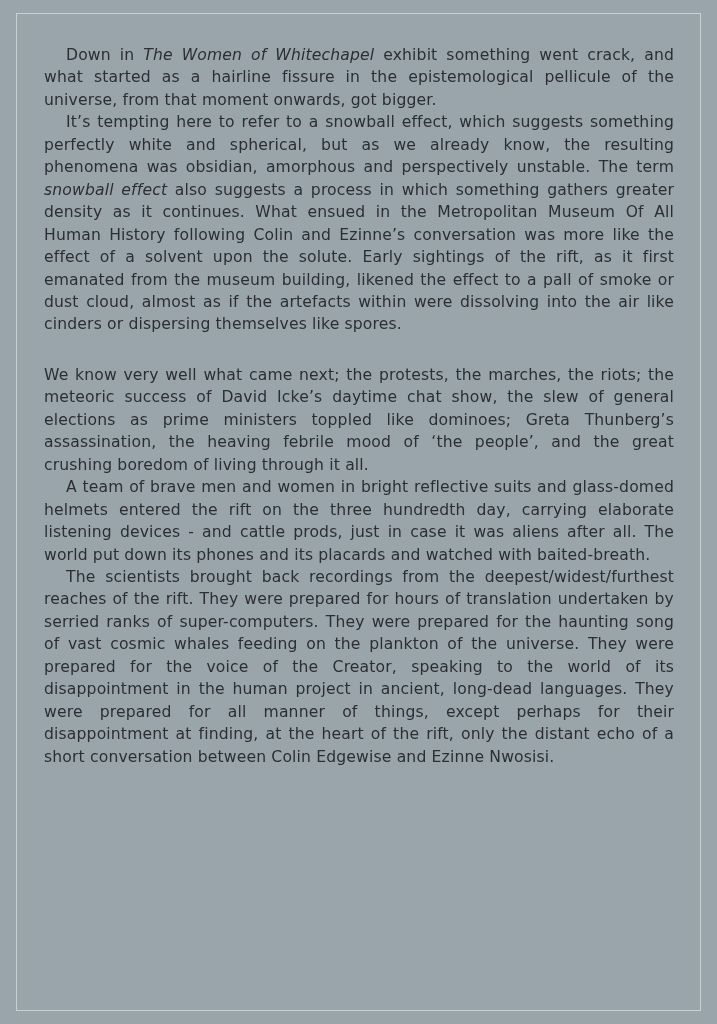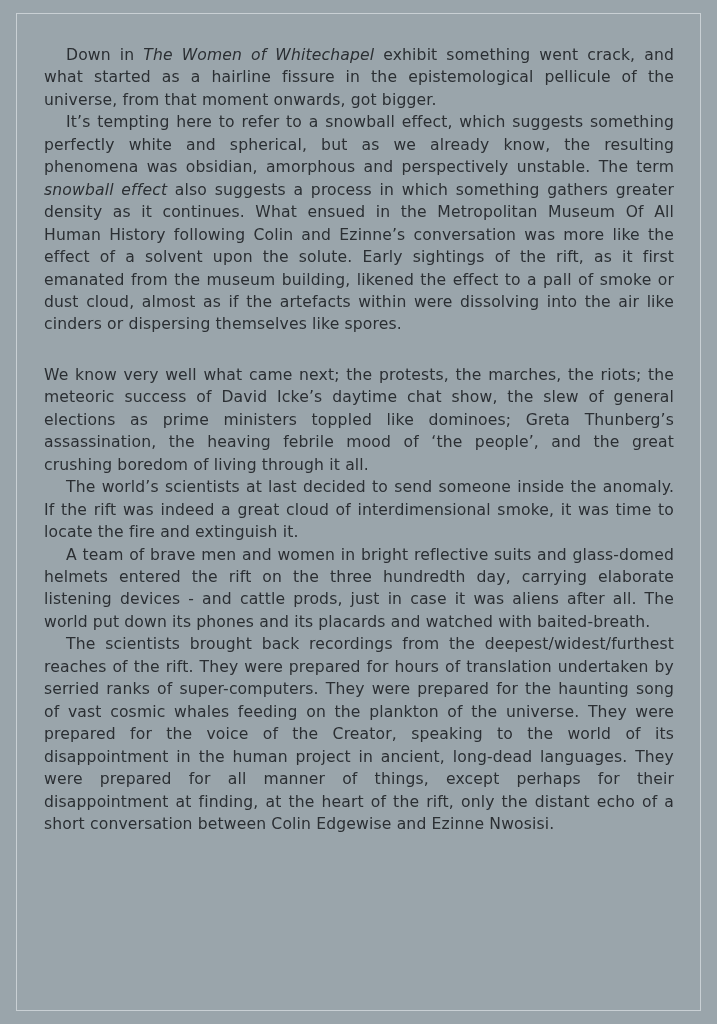--- a/index.html
+++ b/index.html
@@ -57,17 +57,16 @@
 </head>
 <body>
 
 <div class="page">
   <div class="page-border"></div>
   <div class="content">
       <p class="para indent"><span>Down in </span><em>The Women of Whitechapel</em><span> exhibit something went crack, and what started as a hairline fissure in the epistemological pellicule of the universe, from that moment onwards, got bigger.</span></p>
       <p class="para indent"><span>It’s tempting here to refer to a snowball effect, which suggests something perfectly white and spherical, but as we already know, the resulting phenomena was obsidian, amorphous and perspectively unstable. The term </span><em>snowball effect</em><span> also suggests a process in which something gathers greater density as it continues.  What ensued in the Metropolitan Museum Of All Human History following Colin and Ezinne’s conversation was more like the effect of a solvent upon the solute.  Early sightings of the rift, as it first emanated from the museum building, likened the effect to a pall of smoke or dust cloud, almost as if the artefacts within were dissolving into the air like cinders or dispersing themselves like spores.</span></p>
       <div class="spacer"></div>
       <p class="para"><span>We know very well what came next; the protests, the marches, the riots; the meteoric success of David Icke’s daytime chat show, the slew of general elections as prime ministers toppled like dominoes; Greta Thunberg’s assassination, the heaving febrile mood of ‘the people’, and the great crushing boredom of living through it all.</span></p>
-      <p class="para indent"><span>The world’s scientists at last decided to send someone inside the anomaly. If the rift was indeed a great cloud of interdimensional smoke, it was time to locate the fire and extinguish it.</span></p>
       <p class="para indent"><span>A team of brave men and women in bright reflective suits and glass-domed helmets entered the rift on the three hundredth day, carrying elaborate listening devices - and cattle prods, just in case it was aliens after all.  The world put down its phones and its placards and watched with baited-breath.</span></p>
       <p class="para indent"><span>The scientists brought back recordings from the deepest/widest/furthest reaches of the rift. They were prepared for hours of translation undertaken by serried ranks of super-computers.  They were prepared for the haunting song of vast cosmic whales feeding on the plankton of the universe.  They were prepared for the voice of the Creator, speaking to the world of its disappointment in the human project in ancient, long-dead languages. They were prepared for all manner of things, except perhaps for their disappointment at finding, at the heart of the rift, only the distant echo of a short conversation between Colin Edgewise and Ezinne Nwosisi.</span></p>
     </div>
 </div>
 
 </body></html>

